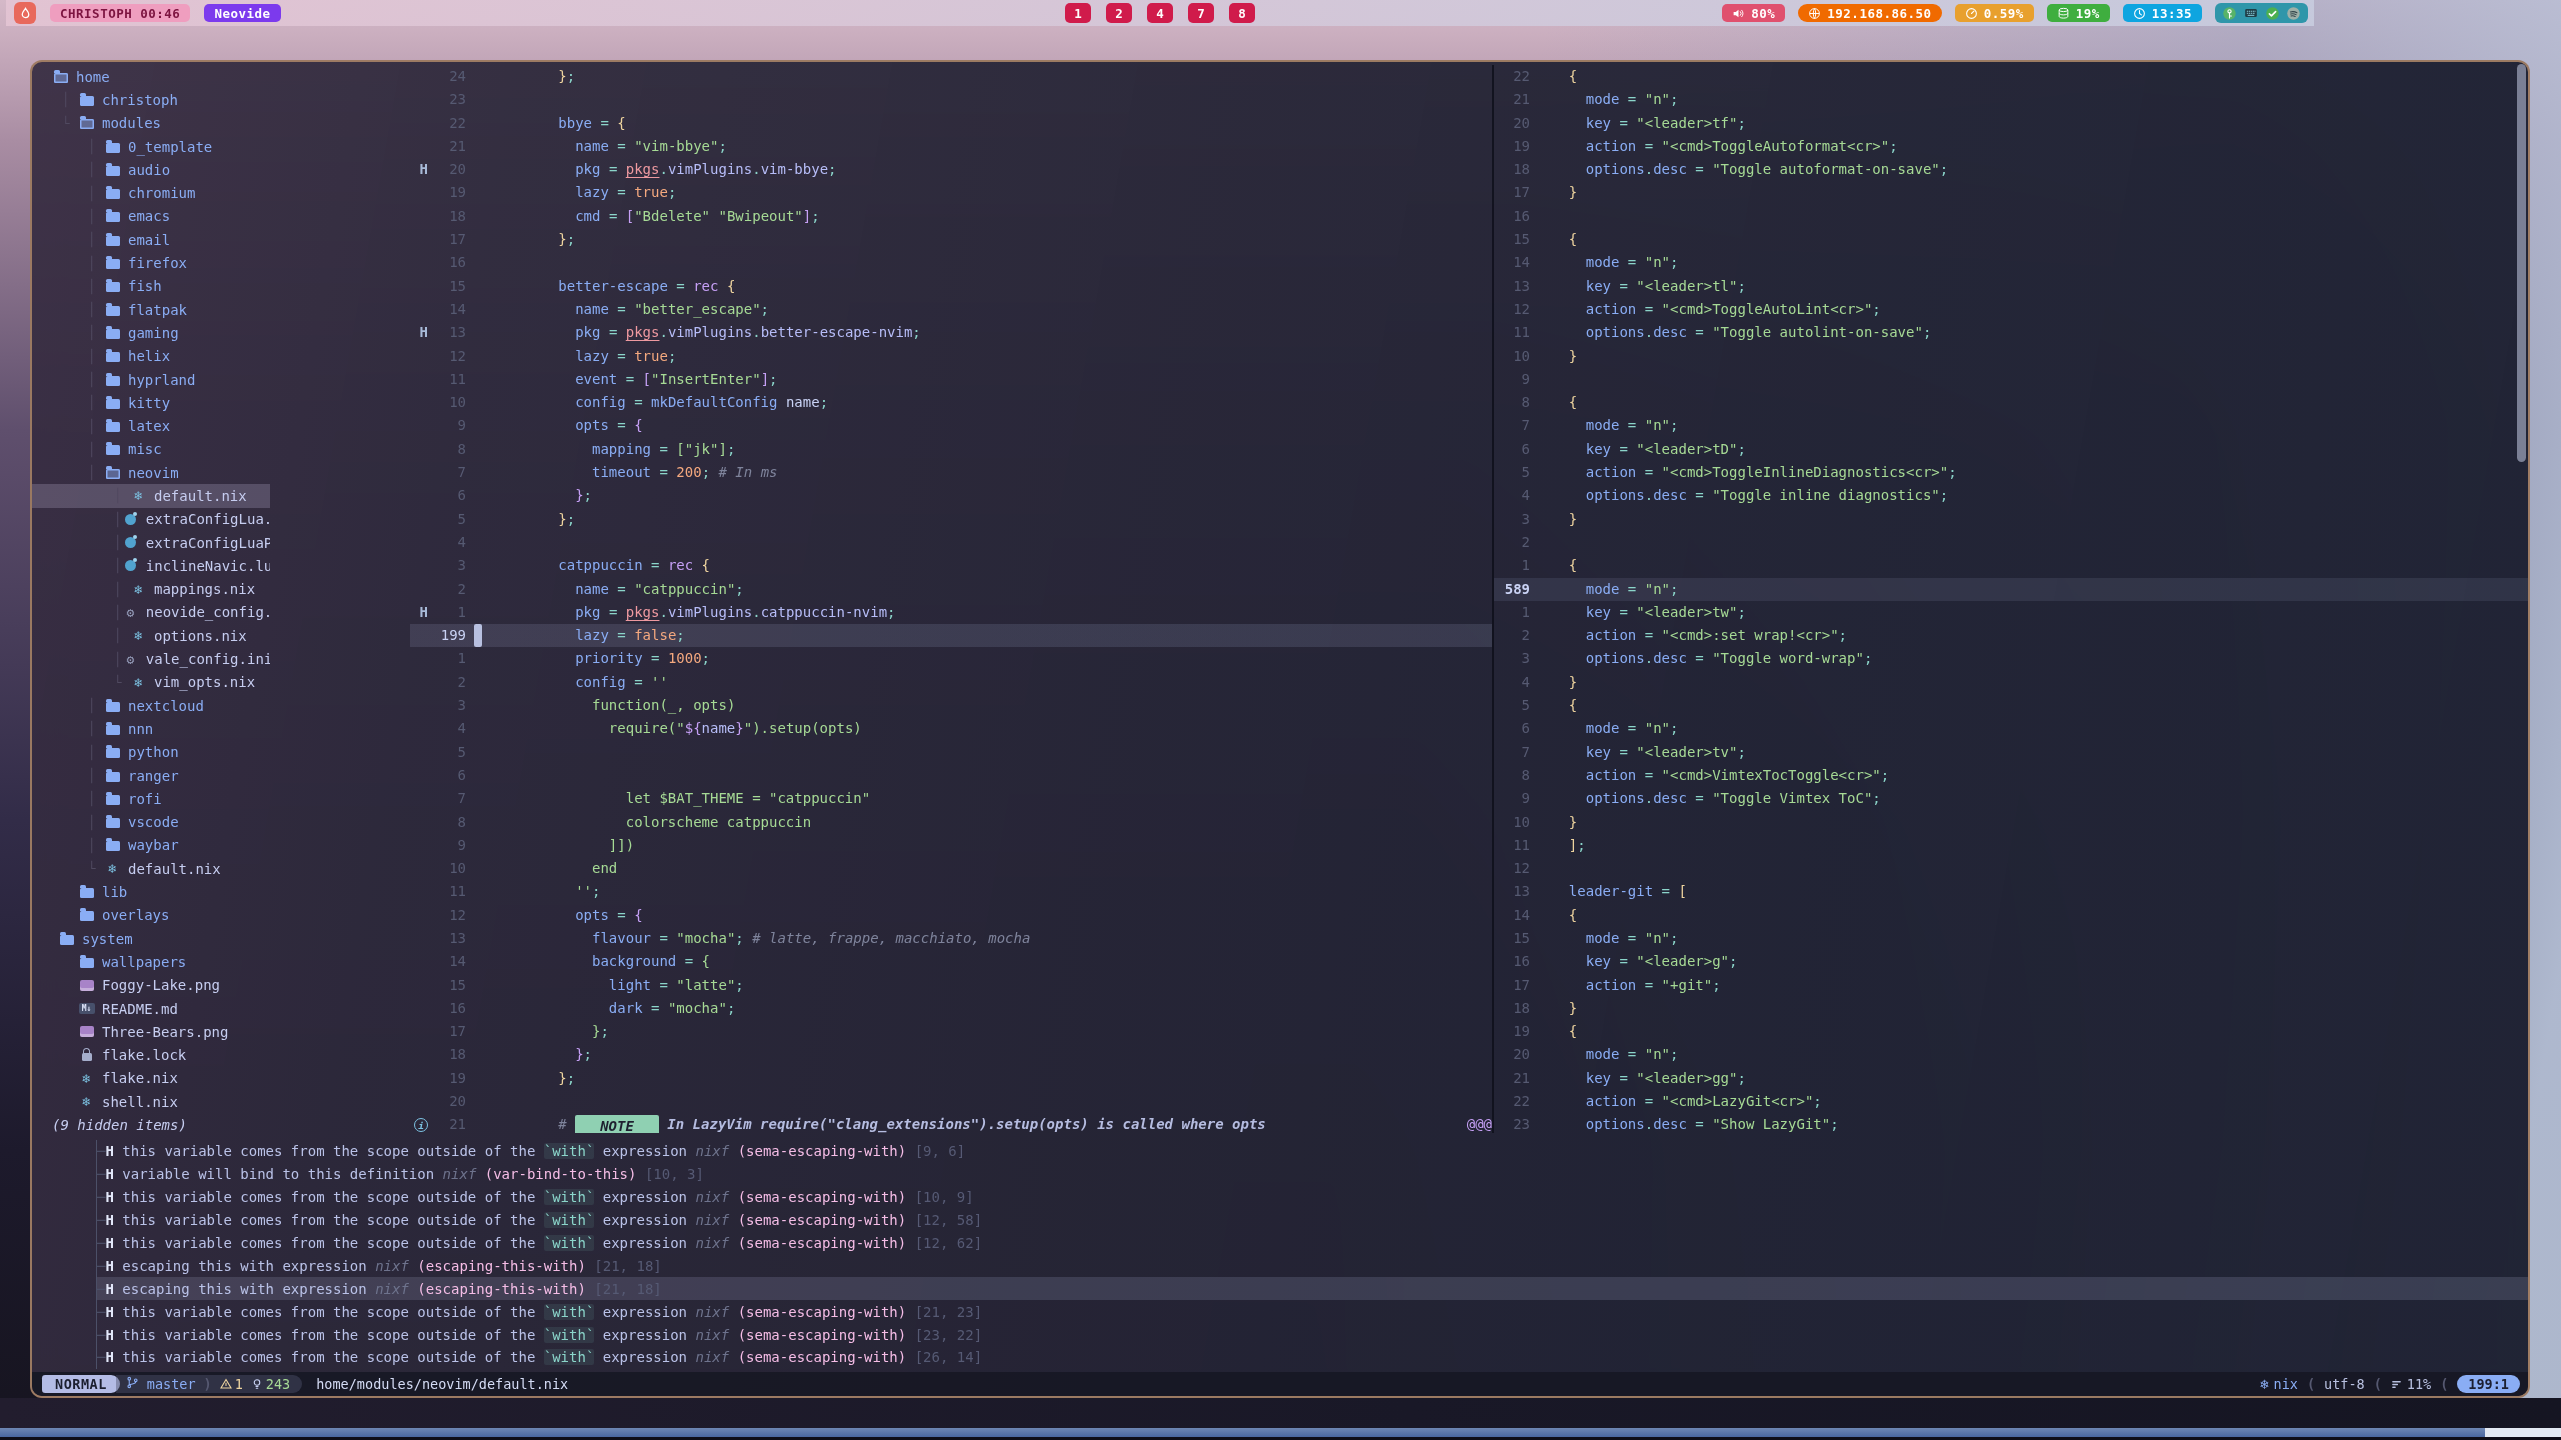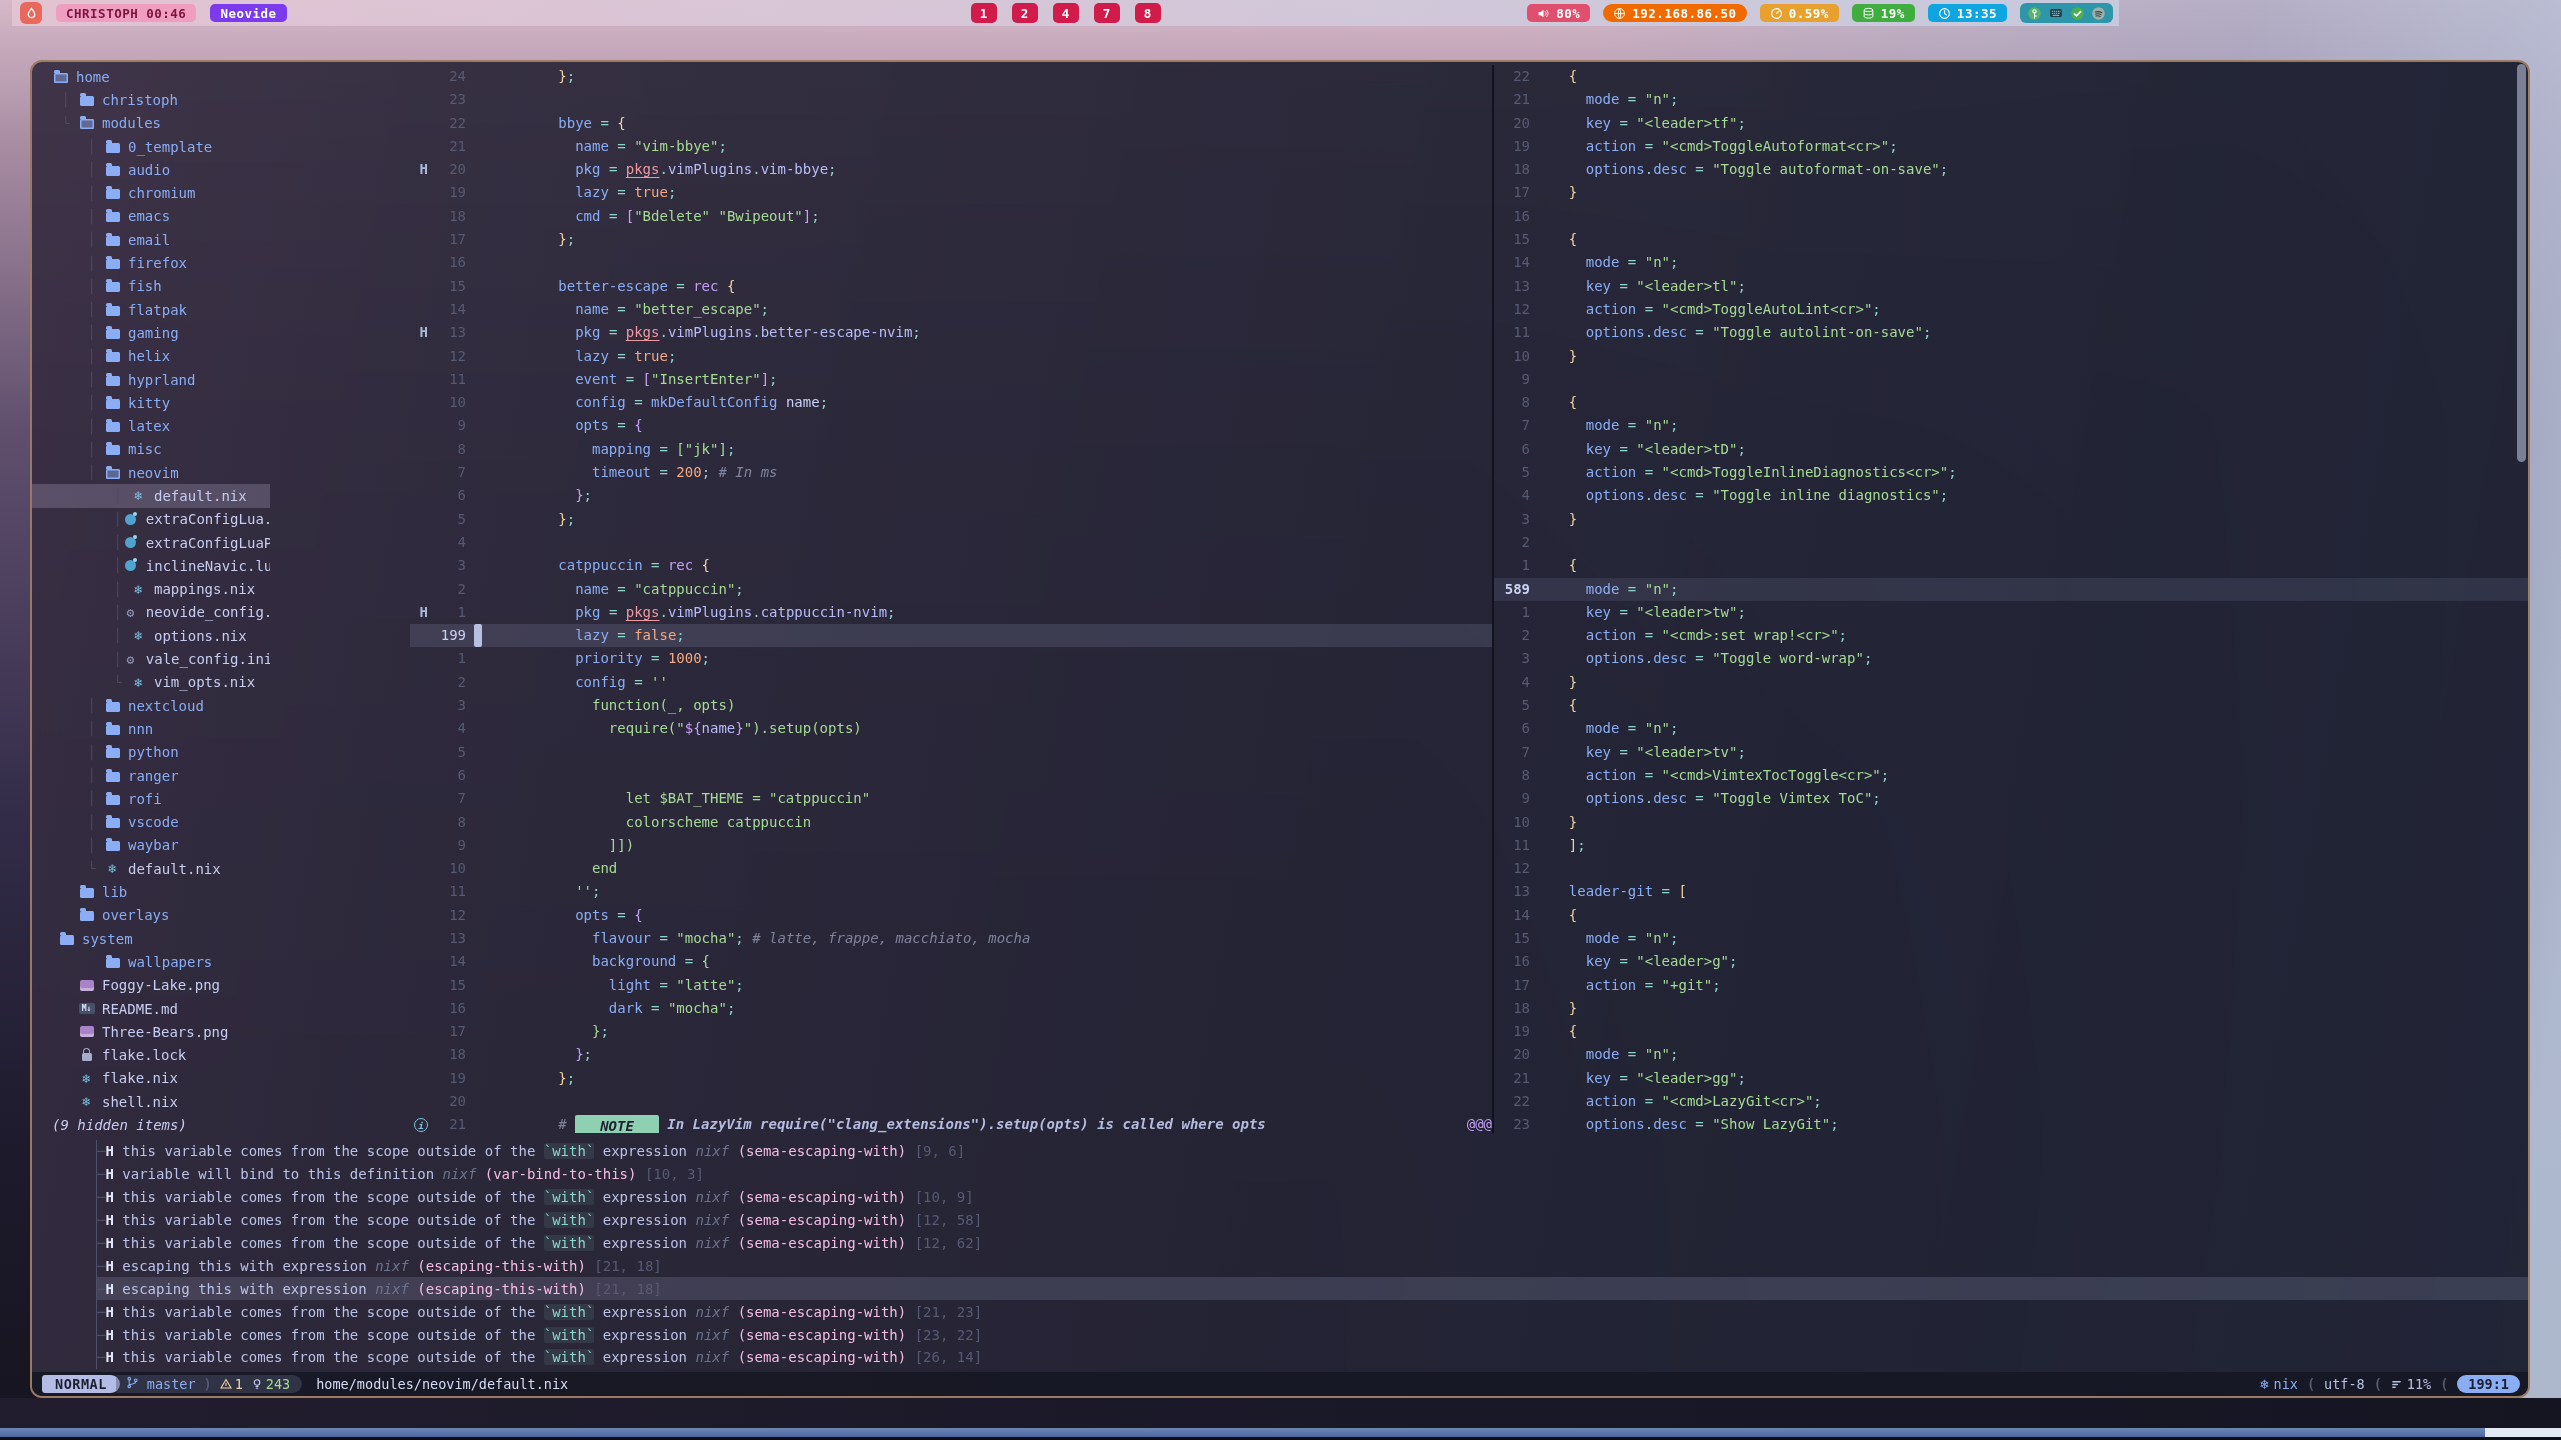--- a/index.html
+++ b/index.html
@@ -2,23 +2,23 @@
 <html><head>
 <meta charset="utf-8">
 <style>
   html,body{margin:0;padding:0;background:#16141f;}
   .stage{position:relative;width:2561px;height:1440px;overflow:hidden;
     font-family:"DejaVu Sans Mono",monospace;
     background-image:
       linear-gradient(100deg, rgba(216,178,196,0) 55%, rgba(150,165,195,.5) 80%, rgba(186,197,219,.92) 97%),
       linear-gradient(180deg,#d5b9c8 0,#a98da3 140px,#5f4f6d 430px,#322c48 820px,#1d1a2c 1150px,#16141f 100%);}
   
-  .topbar{position:absolute;left:12px;top:0;width:2087px;height:26px;
+  .topbar{position:absolute;left:6px;top:0;width:2308px;height:26px;
     background:linear-gradient(90deg,rgba(227,196,211,.92),rgba(199,203,222,.94));
-    display:flex;align-items:center;padding-left:20px;}
+    display:flex;align-items:center;}
   .tb-left{position:absolute;left:8px;top:0;height:26px;display:flex;align-items:center;gap:14px;}
   .tb-center{position:absolute;left:0;right:0;top:0;height:26px;display:flex;align-items:center;justify-content:center;gap:15px;}
   .tb-right{position:absolute;right:6px;top:0;height:26px;display:flex;align-items:center;gap:13px;}
   .logo-tile{width:22px;height:22px;border-radius:6px;background:#e8695c;display:flex;align-items:center;justify-content:center;}
   .pill{height:18px;border-radius:5px;padding:0 10px;display:flex;align-items:center;gap:6px;
     font-size:12.5px;font-weight:bold;color:#fff;letter-spacing:.5px;}
   .user-pill{background:#ef9ebf;color:#7c1440;}
   .app-pill{background:#7c3aed;}
   .ws{width:26px;height:20px;border-radius:5px;background:#d01b4b;color:#fff;
     display:flex;align-items:center;justify-content:center;font-size:12.5px;font-weight:bold;}
@@ -244,21 +244,21 @@
           <div class="trow" style="padding-left: 72px;"><span class="guide">│</span><span class="ic"><span class="fold"></span></span><span class="lbl-dir">nnn</span></div>
           <div class="trow" style="padding-left: 72px;"><span class="guide">│</span><span class="ic"><span class="fold"></span></span><span class="lbl-dir">python</span></div>
           <div class="trow" style="padding-left: 72px;"><span class="guide">│</span><span class="ic"><span class="fold"></span></span><span class="lbl-dir">ranger</span></div>
           <div class="trow" style="padding-left: 72px;"><span class="guide">│</span><span class="ic"><span class="fold"></span></span><span class="lbl-dir">rofi</span></div>
           <div class="trow" style="padding-left: 72px;"><span class="guide">│</span><span class="ic"><span class="fold"></span></span><span class="lbl-dir">vscode</span></div>
           <div class="trow" style="padding-left: 72px;"><span class="guide">│</span><span class="ic"><span class="fold"></span></span><span class="lbl-dir">waybar</span></div>
           <div class="trow" style="padding-left: 72px;"><span class="guide">└</span><span class="ic ic-nix">❄</span><span class="lbl-file">default.nix</span></div>
           <div class="trow" style="padding-left: 46px;"><span class="ic"><span class="fold"></span></span><span class="lbl-dir">lib</span></div>
           <div class="trow" style="padding-left: 46px;"><span class="ic"><span class="fold"></span></span><span class="lbl-dir">overlays</span></div>
           <div class="trow" style="padding-left: 26px;"><span class="ic"><span class="fold"></span></span><span class="lbl-dir">system</span></div>
-          <div class="trow" style="padding-left: 72px;"><span class="ic"><span class="fold"></span></span><span class="lbl-dir">wallpapers</span></div>
+          <div class="trow" style="padding-left: 46px;"><span class="ic"><span class="fold"></span></span><span class="lbl-dir">wallpapers</span></div>
           <div class="trow" style="padding-left: 46px;"><span class="ic"><span class="ic-img"></span></span><span class="lbl-file">Foggy-Lake.png</span></div>
           <div class="trow" style="padding-left: 46px;"><span class="ic"><span class="ic-md">M↓</span></span><span class="lbl-file">README.md</span></div>
           <div class="trow" style="padding-left: 46px;"><span class="ic"><span class="ic-img"></span></span><span class="lbl-file">Three-Bears.png</span></div>
           <div class="trow" style="padding-left: 46px;"><span class="ic"><span class="ic-lock"></span></span><span class="lbl-file">flake.lock</span></div>
           <div class="trow" style="padding-left: 46px;"><span class="ic ic-nix">❄</span><span class="lbl-file">flake.nix</span></div>
           <div class="trow" style="padding-left: 46px;"><span class="ic ic-nix">❄</span><span class="lbl-file">shell.nix</span></div>
           <div class="trow muted" style="padding-left: 20px;"><span class="lbl-file">(9 hidden items)</span></div>
         </div>
       <div class="pane main" id="mainpane">
           <div class="crow"><span class="sign"></span><span class="lnum">24</span><span class="code"><span class="tk-f">          </span><span class="tk-y">}</span><span class="tk-o">;</span></span></div>

